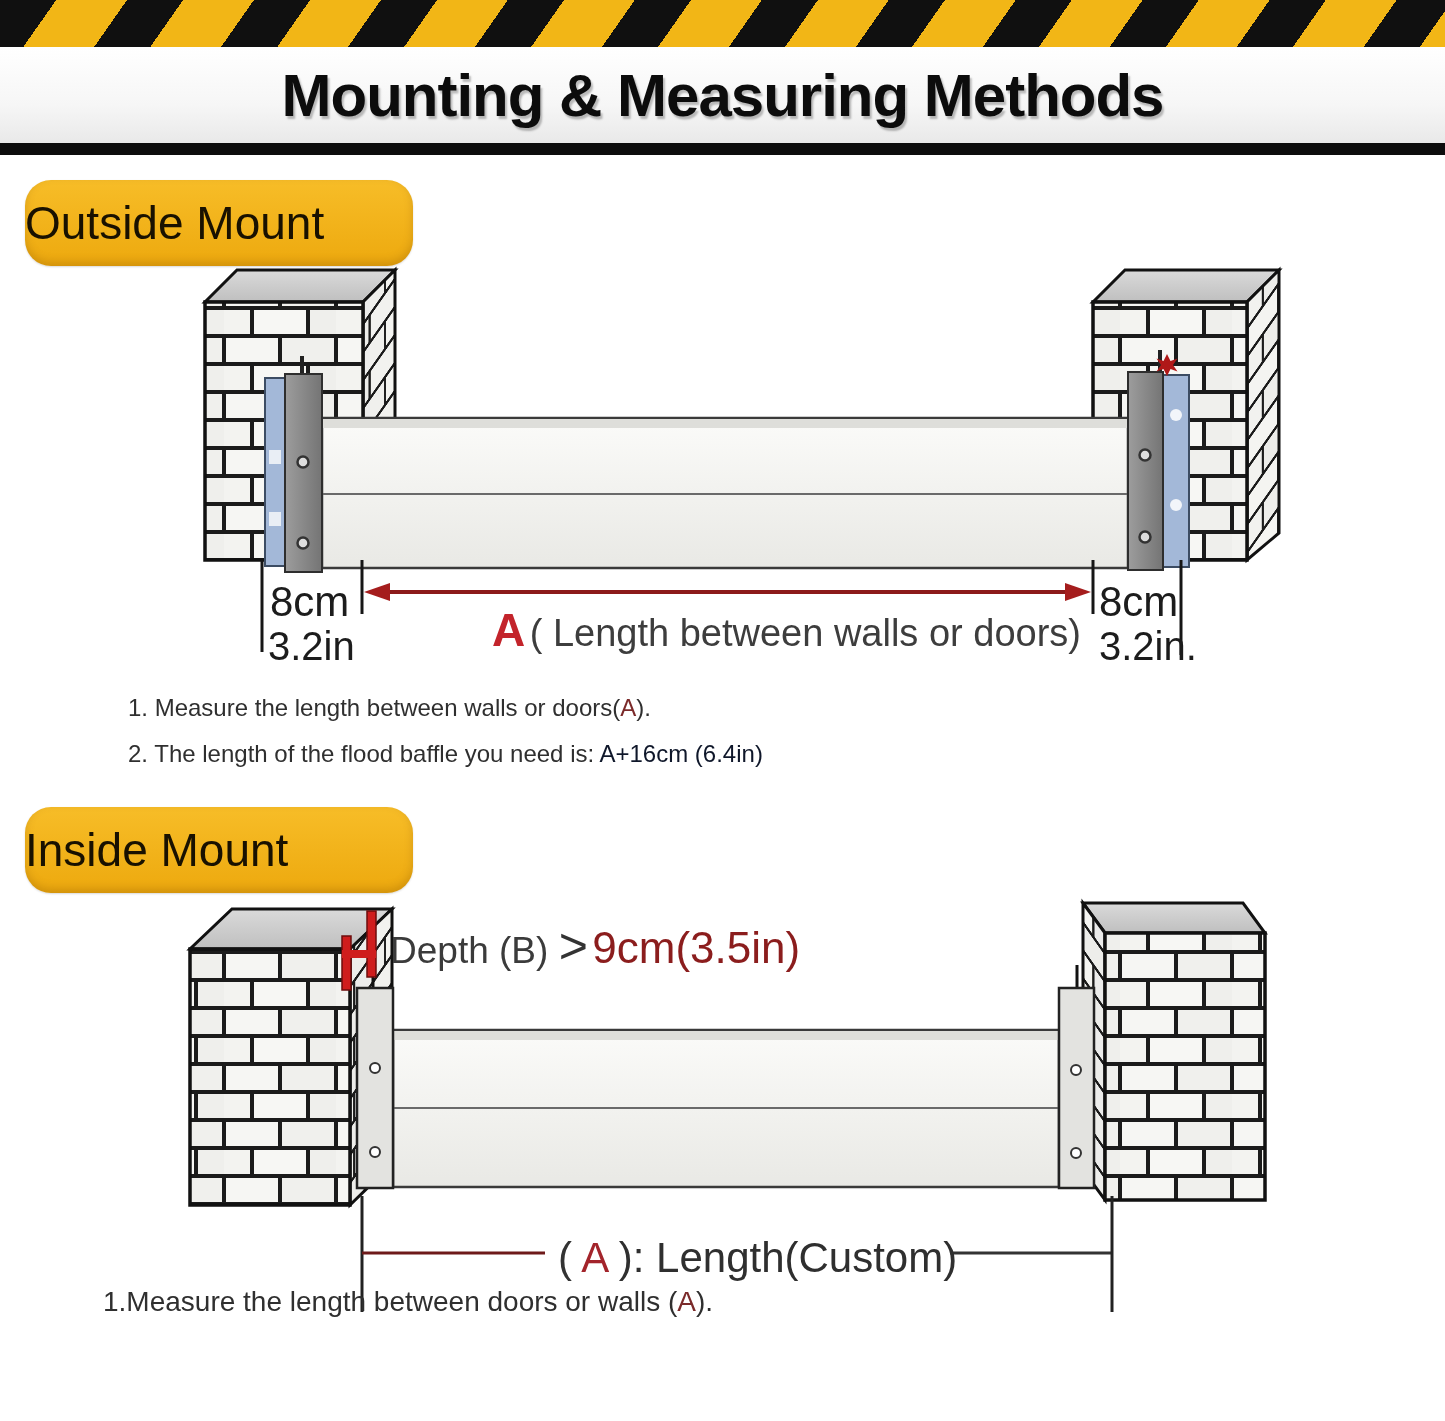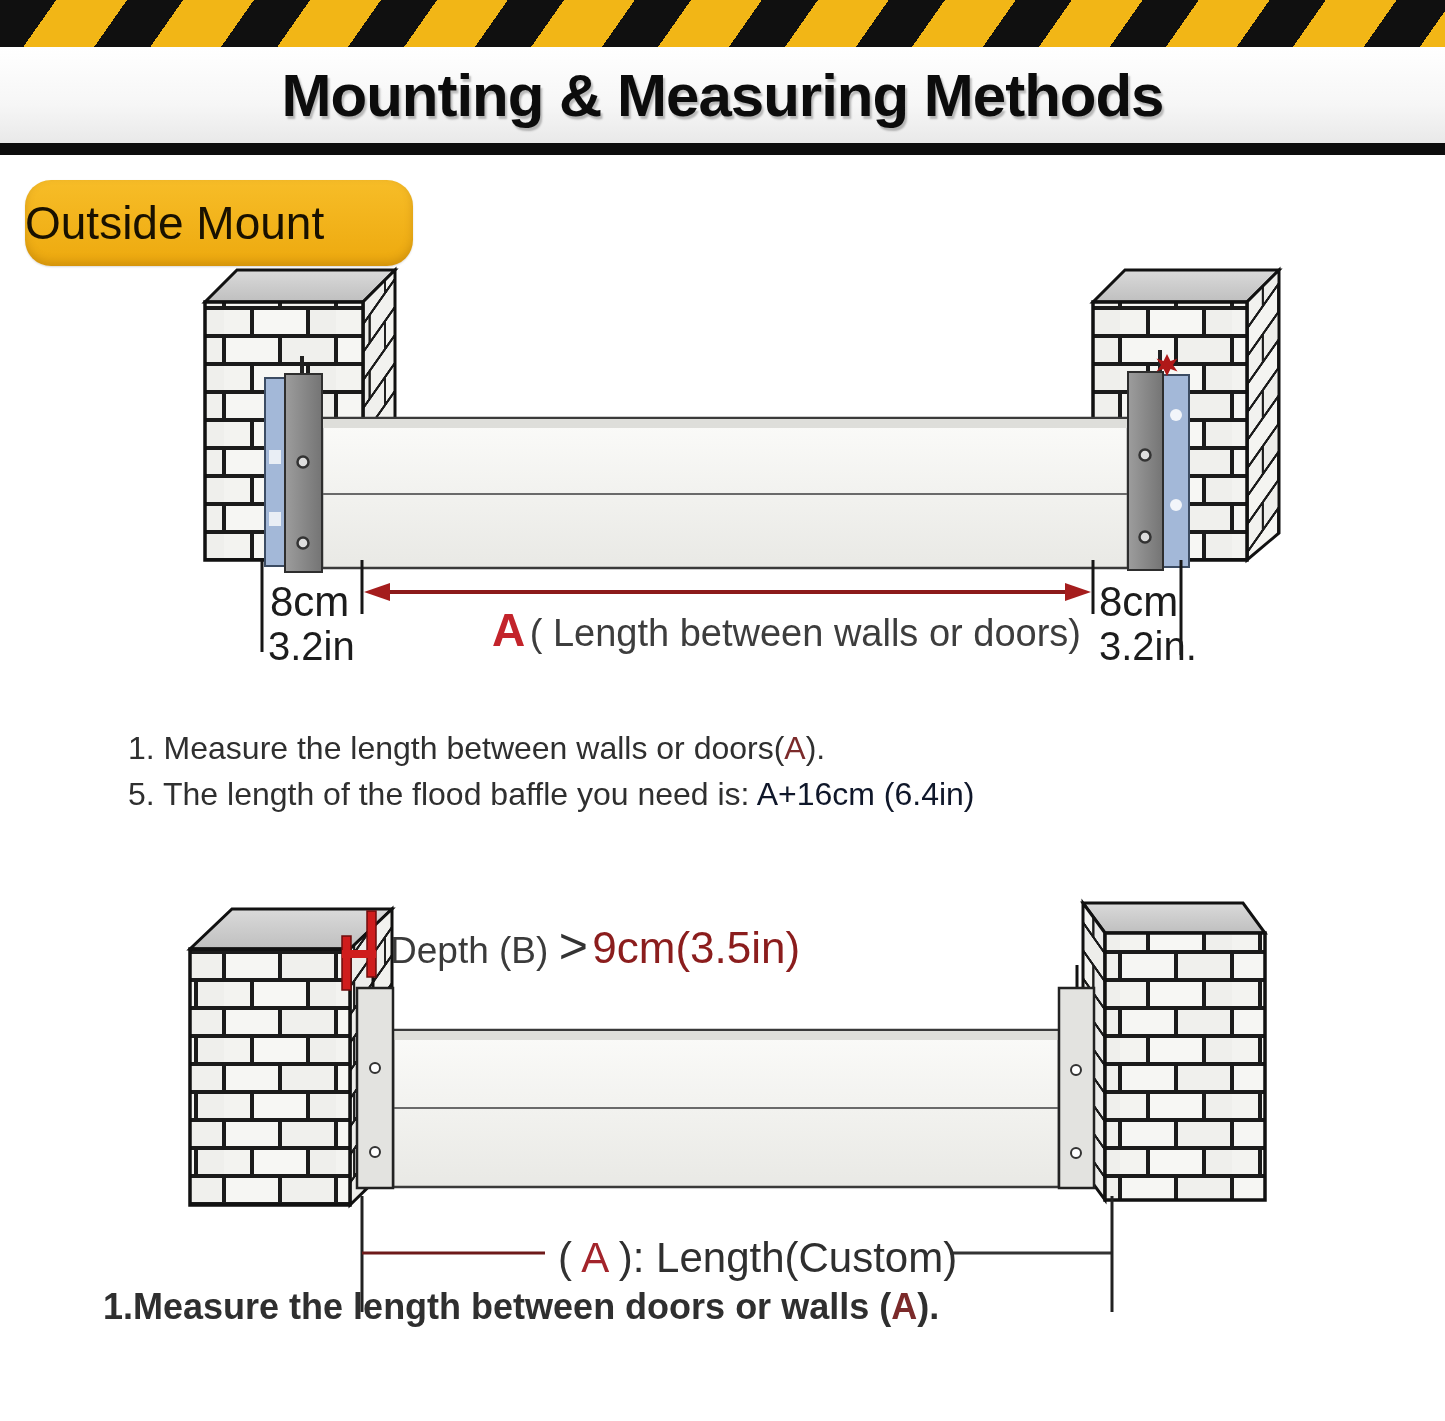--- a/index.html
+++ b/index.html
@@ -30,22 +30,22 @@
     display:flex;align-items:center;justify-content:flex-start;
     font-size:46px;color:#191100;
   }
   #outside-label{top:180px;}
   #inside-label{top:807px;}
   
   .diagram-svg{position:absolute;top:0;left:0;z-index:1;}
   .diagram-svg text{font-family:"Liberation Sans", sans-serif;}
   
   .step{position:absolute;z-index:2;color:#2f2f2f;white-space:nowrap;}
-  .steps-outside{font-size:32px;margin-top:36px;}
-  .steps-inside{font-size:36px;font-weight:bold;}
+  .steps-outside{font-size:24px;}
+  .steps-inside{font-size:28px;}
   #o-step1{left:128px;top:694px;}
   #o-step2{left:128px;top:740px;}
   #i-step1{left:103px;top:1286px;}
   #i-step2a{left:103px;top:1342px;}
   #i-step2b{left:57px;top:1379px;}
   .red-strong{color:#0f172a;}
   .red-letter{color:#7b2a2a;}
 </style>
 </head>
 <body>
@@ -53,20 +53,23 @@
 <div class="canvas">
 
   <div class="hazard"></div>
   <div class="titleband">
     <span class="title">Mounting &amp; Measuring Methods</span>
   </div>
   <div class="blackbar"></div>
 
   <div class="mount-label" id="outside-label">
     <span>Outside Mount</span>
+  </div>
+  <div class="mount-label" id="inside-label">
+    <span>Inside Mount</span>
   </div>
 
   <svg class="diagram-svg" width="1445" height="1421" viewBox="0 0 1445 1421">
     <defs>
       <pattern id="brick" width="112" height="56" patternUnits="userSpaceOnUse">
         <rect width="112" height="56" fill="#1b1b1b"></rect>
         <rect x="2" y="2" width="52" height="24" fill="#f6f6f3"></rect>
         <rect x="58" y="2" width="52" height="24" fill="#f0f0ed"></rect>
         <rect x="-26" y="30" width="52" height="24" fill="#f3f3f0"></rect>
         <rect x="30" y="30" width="52" height="24" fill="#f7f7f4"></rect>
@@ -216,20 +219,20 @@
           <tspan fill="#2f2f2f">): Length(Custom)</tspan>
         </text>
       </g>
     </g>
   </svg>
 
   <div class="step steps-outside" id="o-step1">
     <span>1. Measure the length between walls or doors(</span><span class="red-letter">A</span><span>).</span>
   </div>
   <div class="step steps-outside" id="o-step2">
-    <span>5. The length of the flood baffle you need is: </span><span class="red-strong">A+16cm (6.4in)</span>
+    <span>2. The length of the flood baffle you need is: </span><span class="red-strong">A+16cm (6.4in)</span>
   </div>
 
   <div class="step steps-inside" id="i-step1">
     <span>1.Measure the length between doors or walls (</span><span class="red-letter">A</span><span>).</span>
   </div>
 
 </div>
 
 </body></html>

